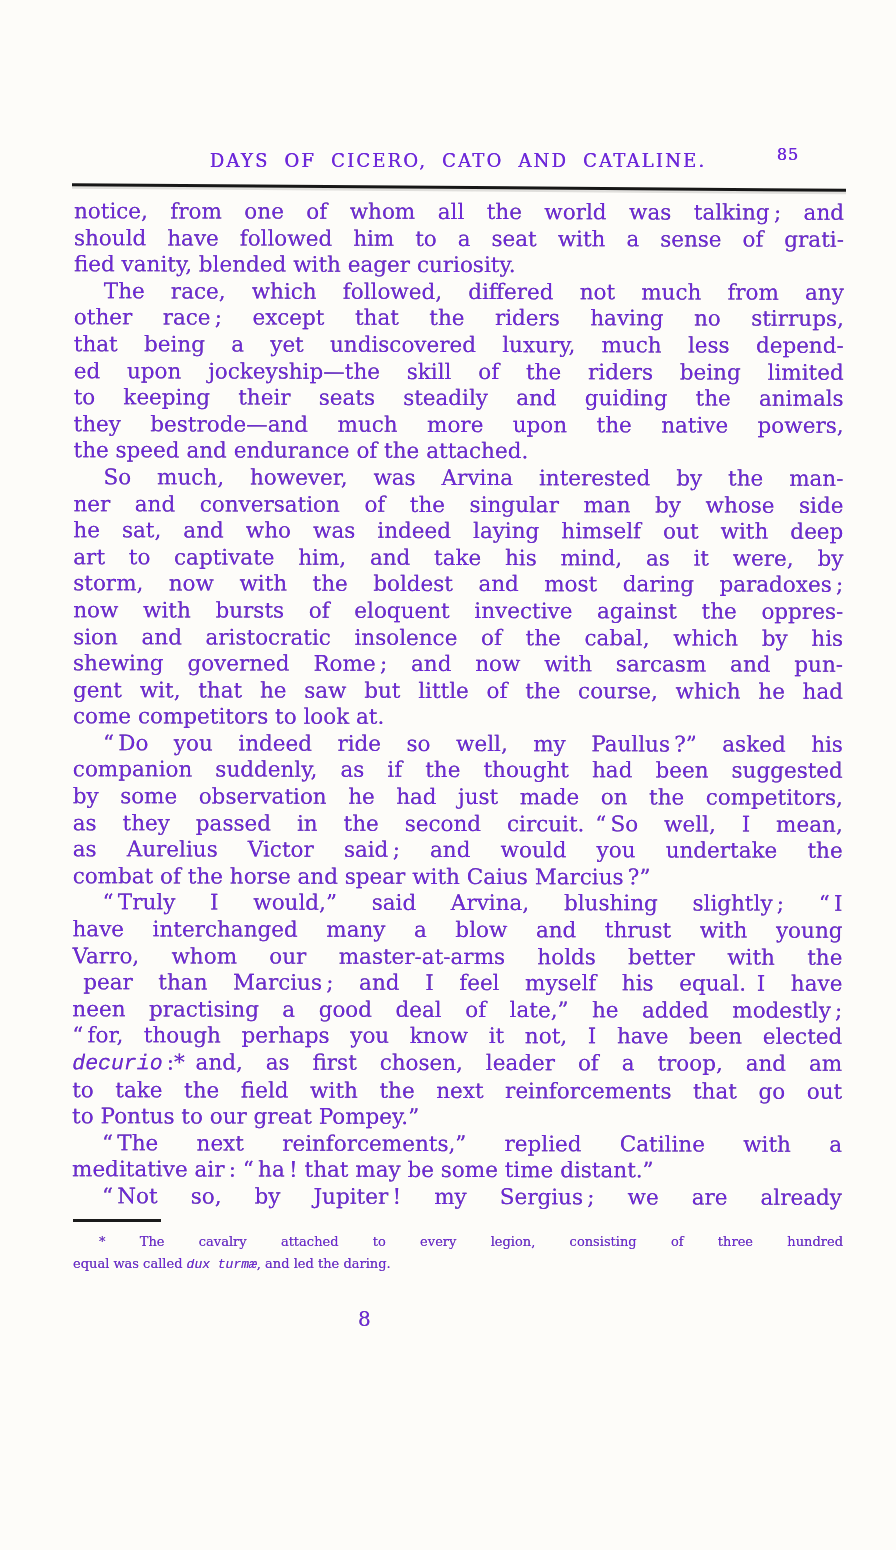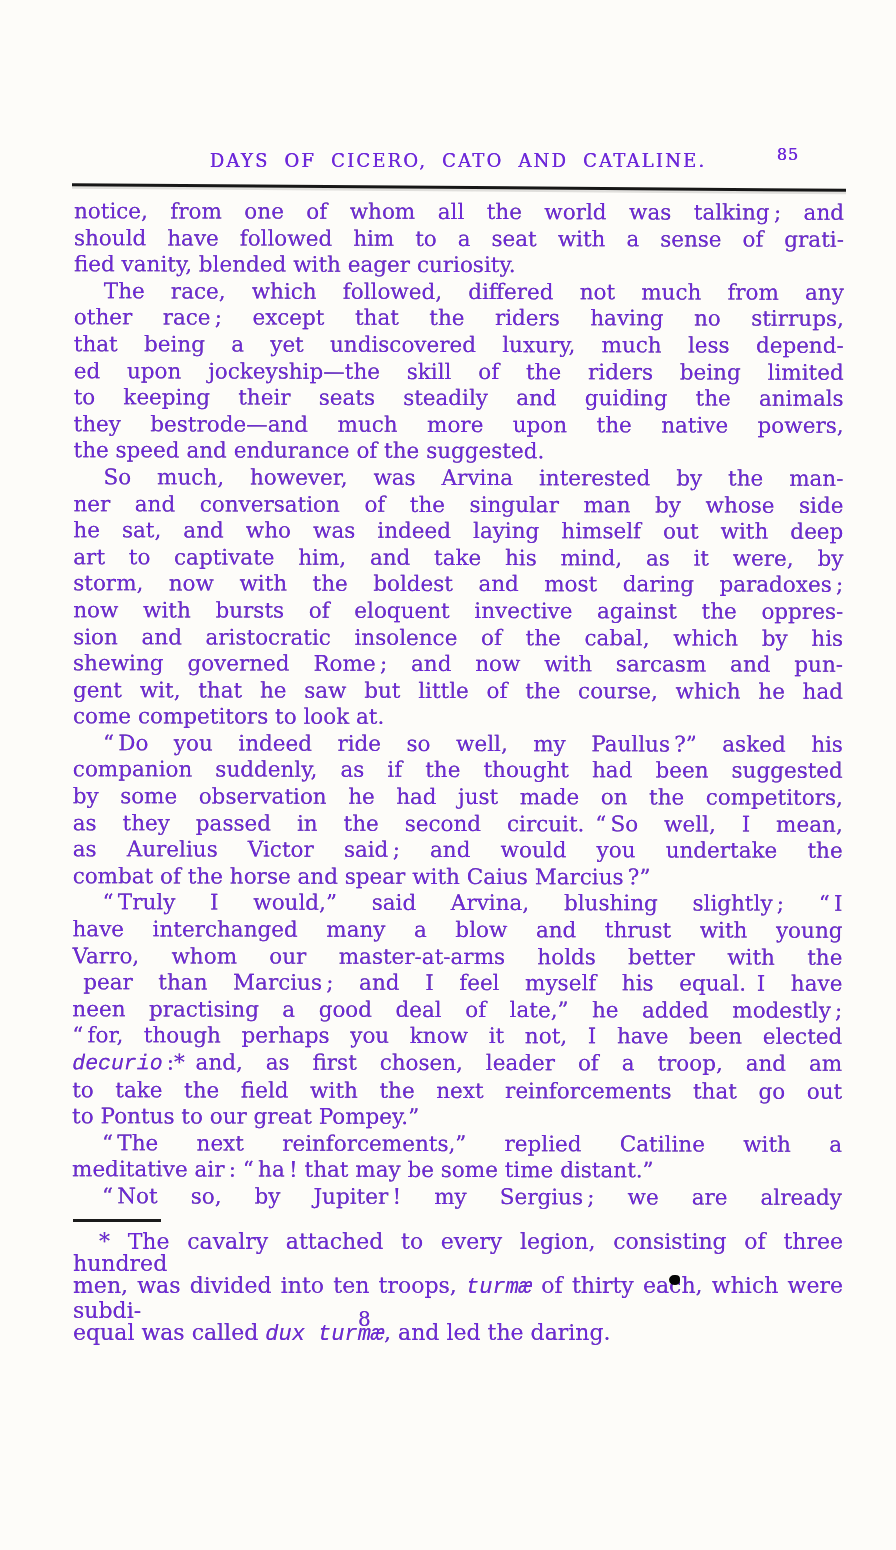--- a/index.html
+++ b/index.html
@@ -56,21 +56,21 @@
   .line.indent{ text-indent:30px; }
   em{ font-style:italic;font-family:Liberation Mono, monospace; }
   
   .fn-rule{
     position:absolute;left:73px;top:1219px;
     width:88px;height:2.5px;
     background:#1b1b1b;
   }
   .footnote{
     position:absolute;left:73px;top:1231px;width:770px;
-    font-size:22px;
+    font-size:13px;
     line-height:22.2px;
     text-shadow:0 0 0.4px rgba(10,10,10,0.5);
   }
   .fn-line{ text-align:justify; text-align-last:justify; }
   .fn-line.last{ text-align-last:auto; }
   .fn-line.indent{ text-indent:26px; }
   
   .blot{ position:relative; }
   .blot::after{
     content:"";
@@ -105,21 +105,21 @@
         <div class="line"><span>should have followed him to a seat with a sense of grati-</span></div>
         <div class="line last"><span>fied vanity, blended with eager curiosity.</span></div>
       </div>
       <div>
         <div class="line indent"><span>The race, which followed, differed not much from any</span></div>
         <div class="line"><span>other race ; except that the riders having no stirrups,</span></div>
         <div class="line"><span>that being a yet undiscovered luxury, much less depend-</span></div>
         <div class="line"><span>ed upon jockeyship—the skill of the riders being limited</span></div>
         <div class="line"><span>to keeping their seats steadily and guiding the animals</span></div>
         <div class="line"><span>they bestrode—and much more upon the native powers,</span></div>
-        <div class="line last"><span>the speed and endurance of the suggested.</span></div>
+        <div class="line last"><span>the speed and endurance of the attached.</span></div>
       </div>
       <div>
         <div class="line indent"><span>So much, however, was Arvina interested by the man-</span></div>
         <div class="line"><span>ner and conversation of the singular man by whose side</span></div>
         <div class="line"><span>he sat, and who was indeed laying himself out with deep</span></div>
         <div class="line"><span>art to captivate him, and take his mind, as it were, by</span></div>
         <div class="line"><span>storm, now with the boldest and most daring paradoxes ;</span></div>
         <div class="line"><span>now with bursts of eloquent invective against the oppres-</span></div>
         <div class="line"><span>sion and aristocratic insolence of the cabal, which by his</span></div>
         <div class="line"><span>shewing governed Rome ; and now with sarcasm and pun-</span></div>
@@ -151,21 +151,20 @@
       </div>
       <div>
         <div class="line indent"><span>“ Not so, by Jupiter ! my Sergius ; we are already</span></div>
       </div>
     </div>
 
   <div class="fn-rule"></div>
 
   <div class="footnote">
       <div class="fn-line indent"><span>* The cavalry attached to every legion, consisting of three hundred</span></div>
-      <div class="fn-line"><span>men, was divided into ten troops, </span><em>turmæ</em><span> of thirty ea</span><span class="blot">ch</span><span>, which were subdi-</span></div>
       <div class="fn-line last"><span>equal was called </span><em>dux turmæ</em><span>, and led the daring.</span></div>
     </div>
 
   <div class="signature">
     <span class="sig-glyph">8</span>
   </div>
 
 </div>
 
 </body></html>

